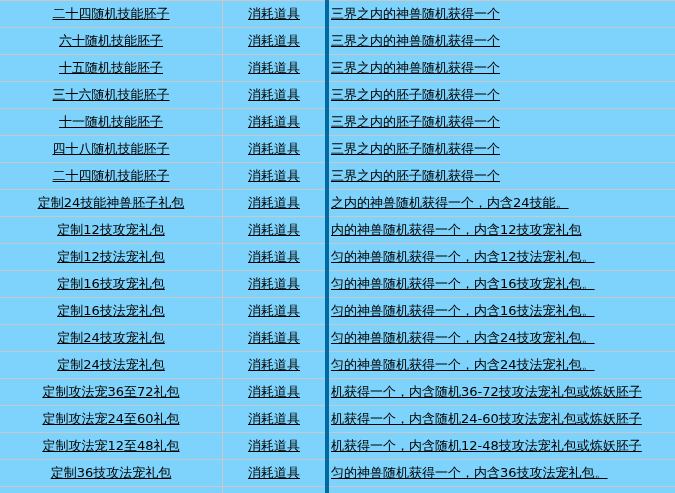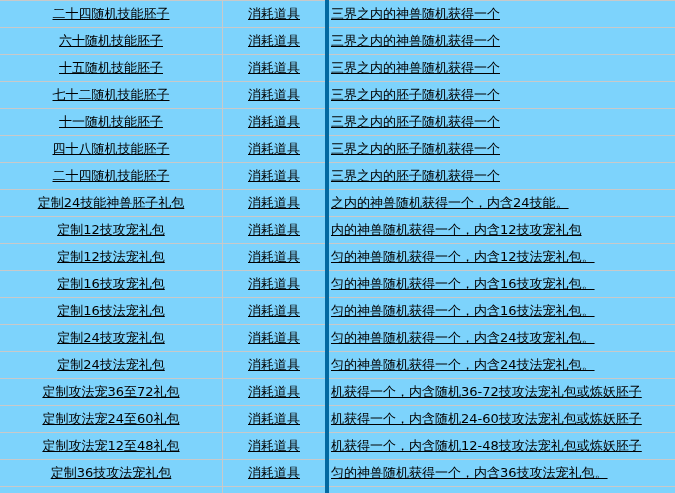--- a/index.html
+++ b/index.html
@@ -68,21 +68,21 @@
         <td class="col-name">六十随机技能胚子</td>
         <td class="col-type">消耗道具</td>
         <td class="col-desc">三界之内的神兽随机获得一个</td>
       </tr>
       <tr>
         <td class="col-name">十五随机技能胚子</td>
         <td class="col-type">消耗道具</td>
         <td class="col-desc">三界之内的神兽随机获得一个</td>
       </tr>
       <tr>
-        <td class="col-name">七十二随机技能胚子</td>
+        <td class="col-name">三十六随机技能胚子</td>
         <td class="col-type">消耗道具</td>
         <td class="col-desc">三界之内的胚子随机获得一个</td>
       </tr>
       <tr>
         <td class="col-name">十一随机技能胚子</td>
         <td class="col-type">消耗道具</td>
         <td class="col-desc">三界之内的胚子随机获得一个</td>
       </tr>
       <tr>
         <td class="col-name">四十八随机技能胚子</td>

